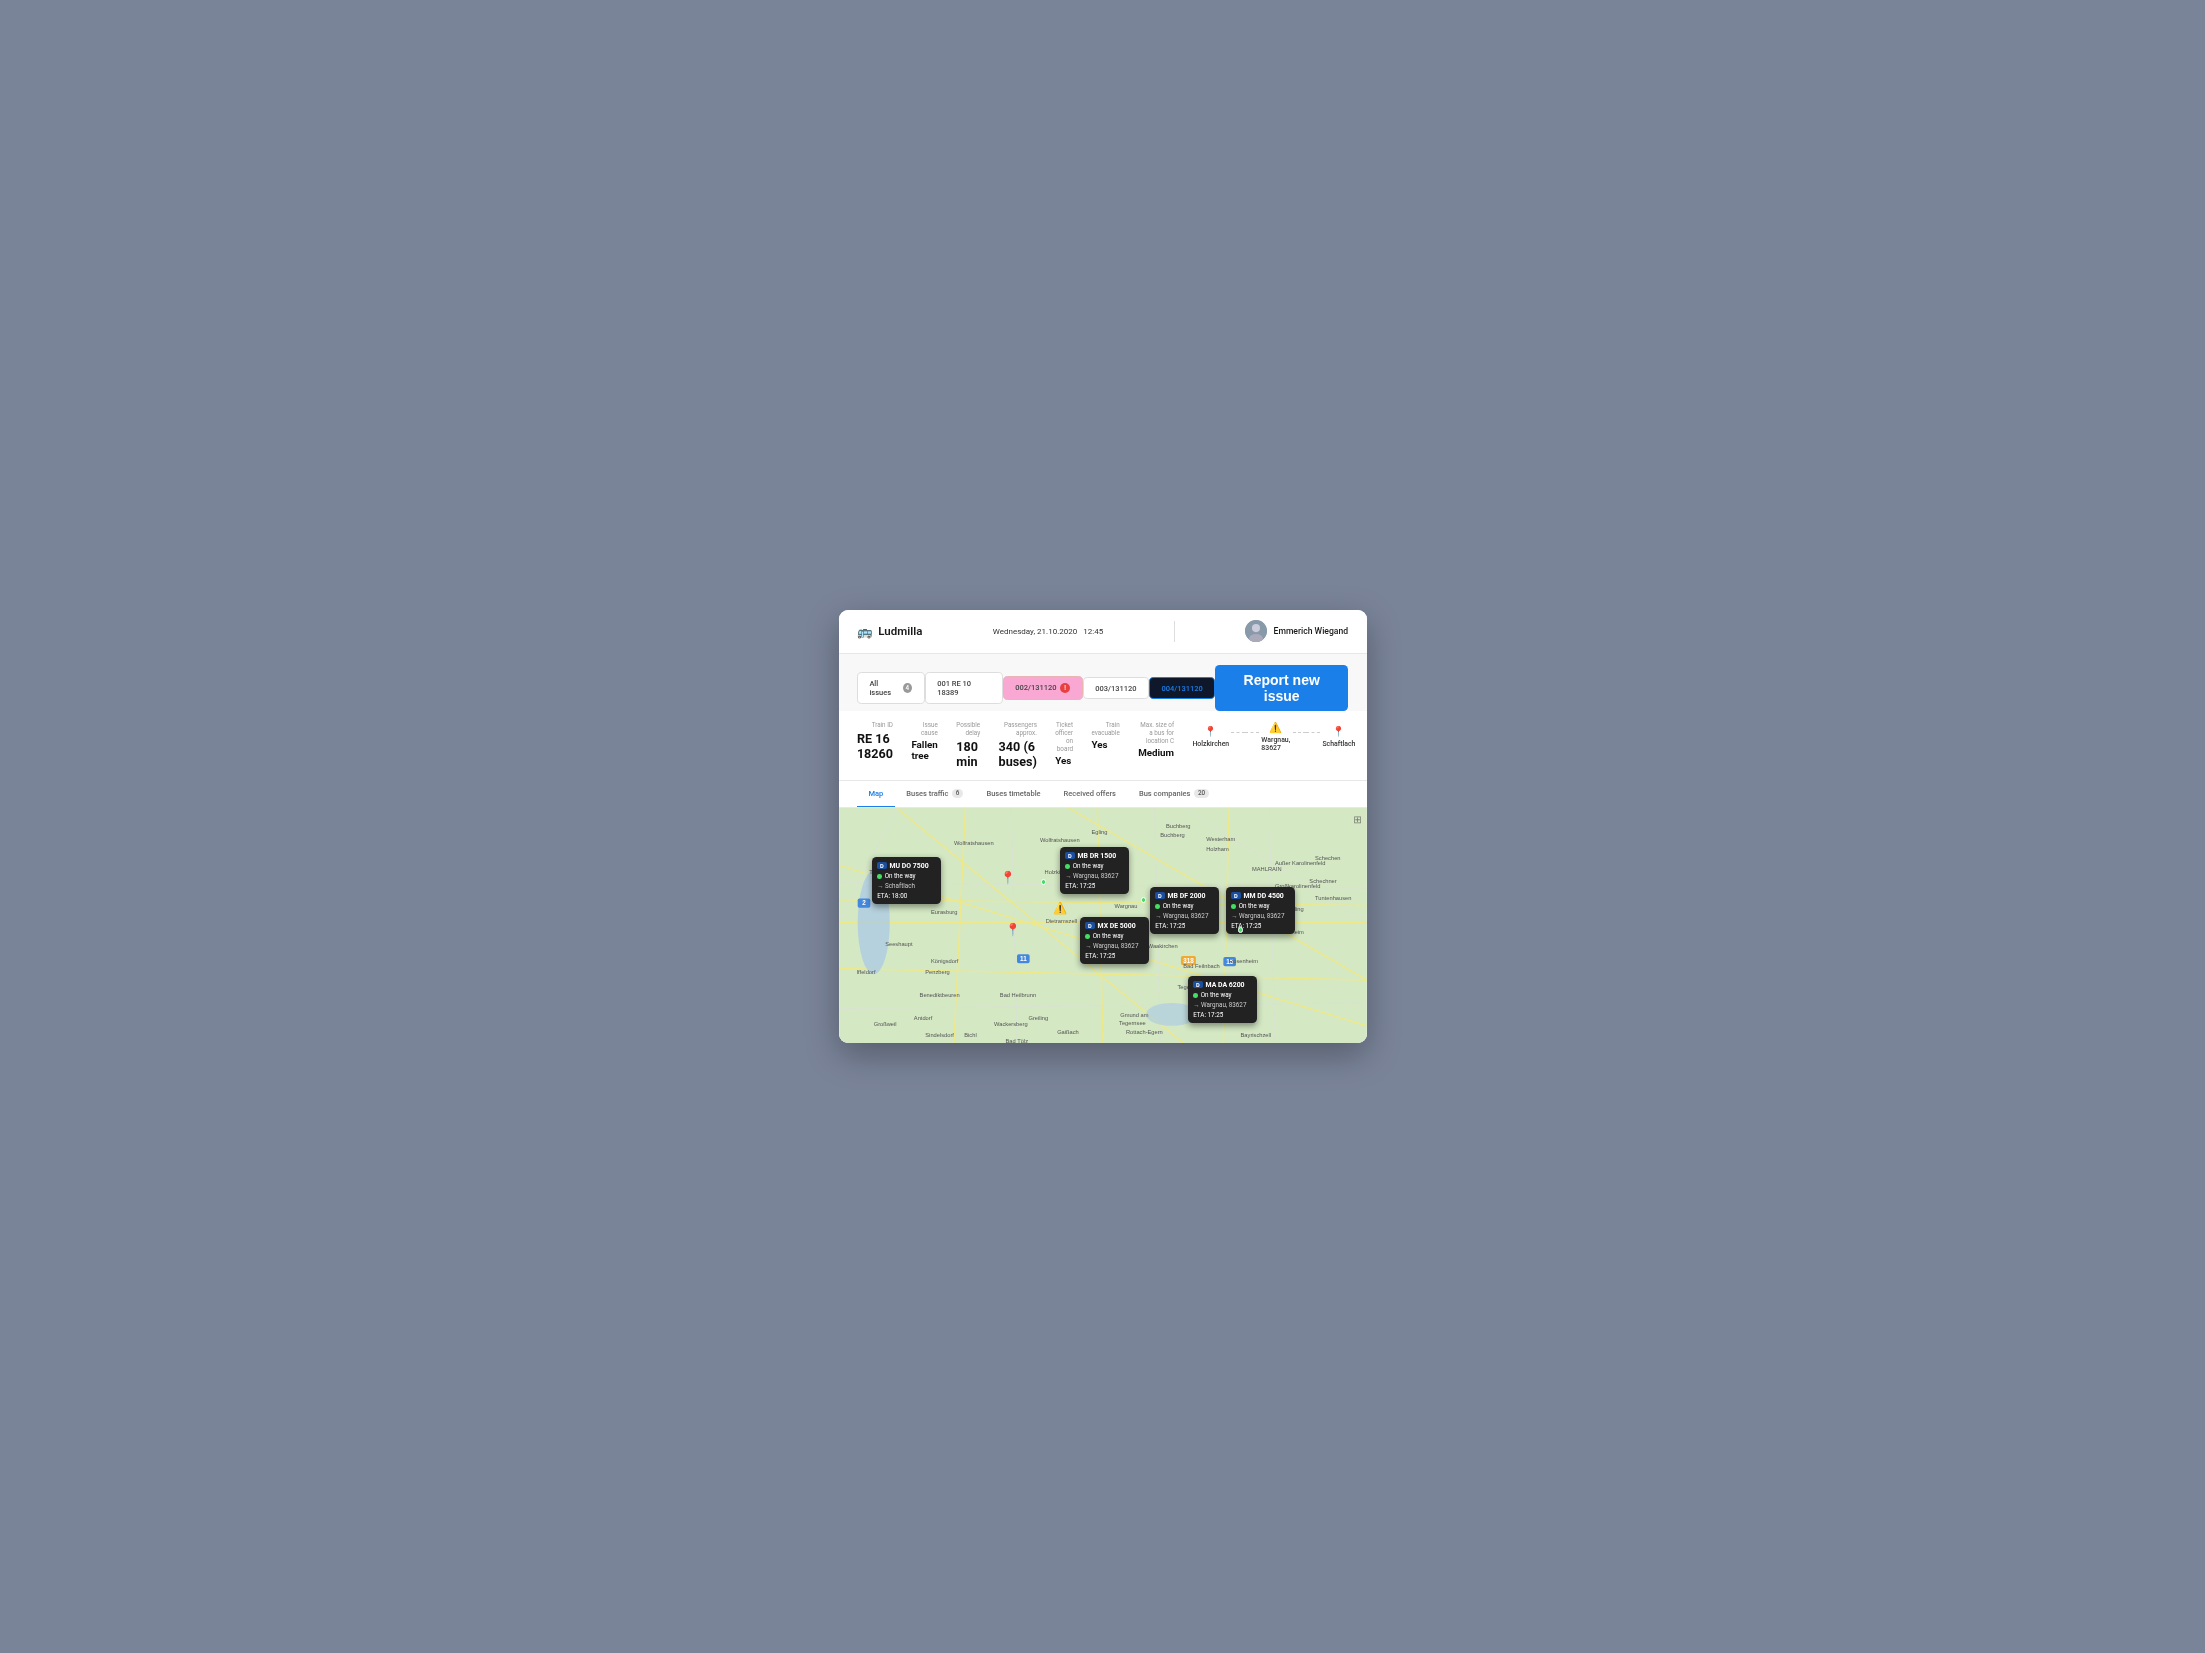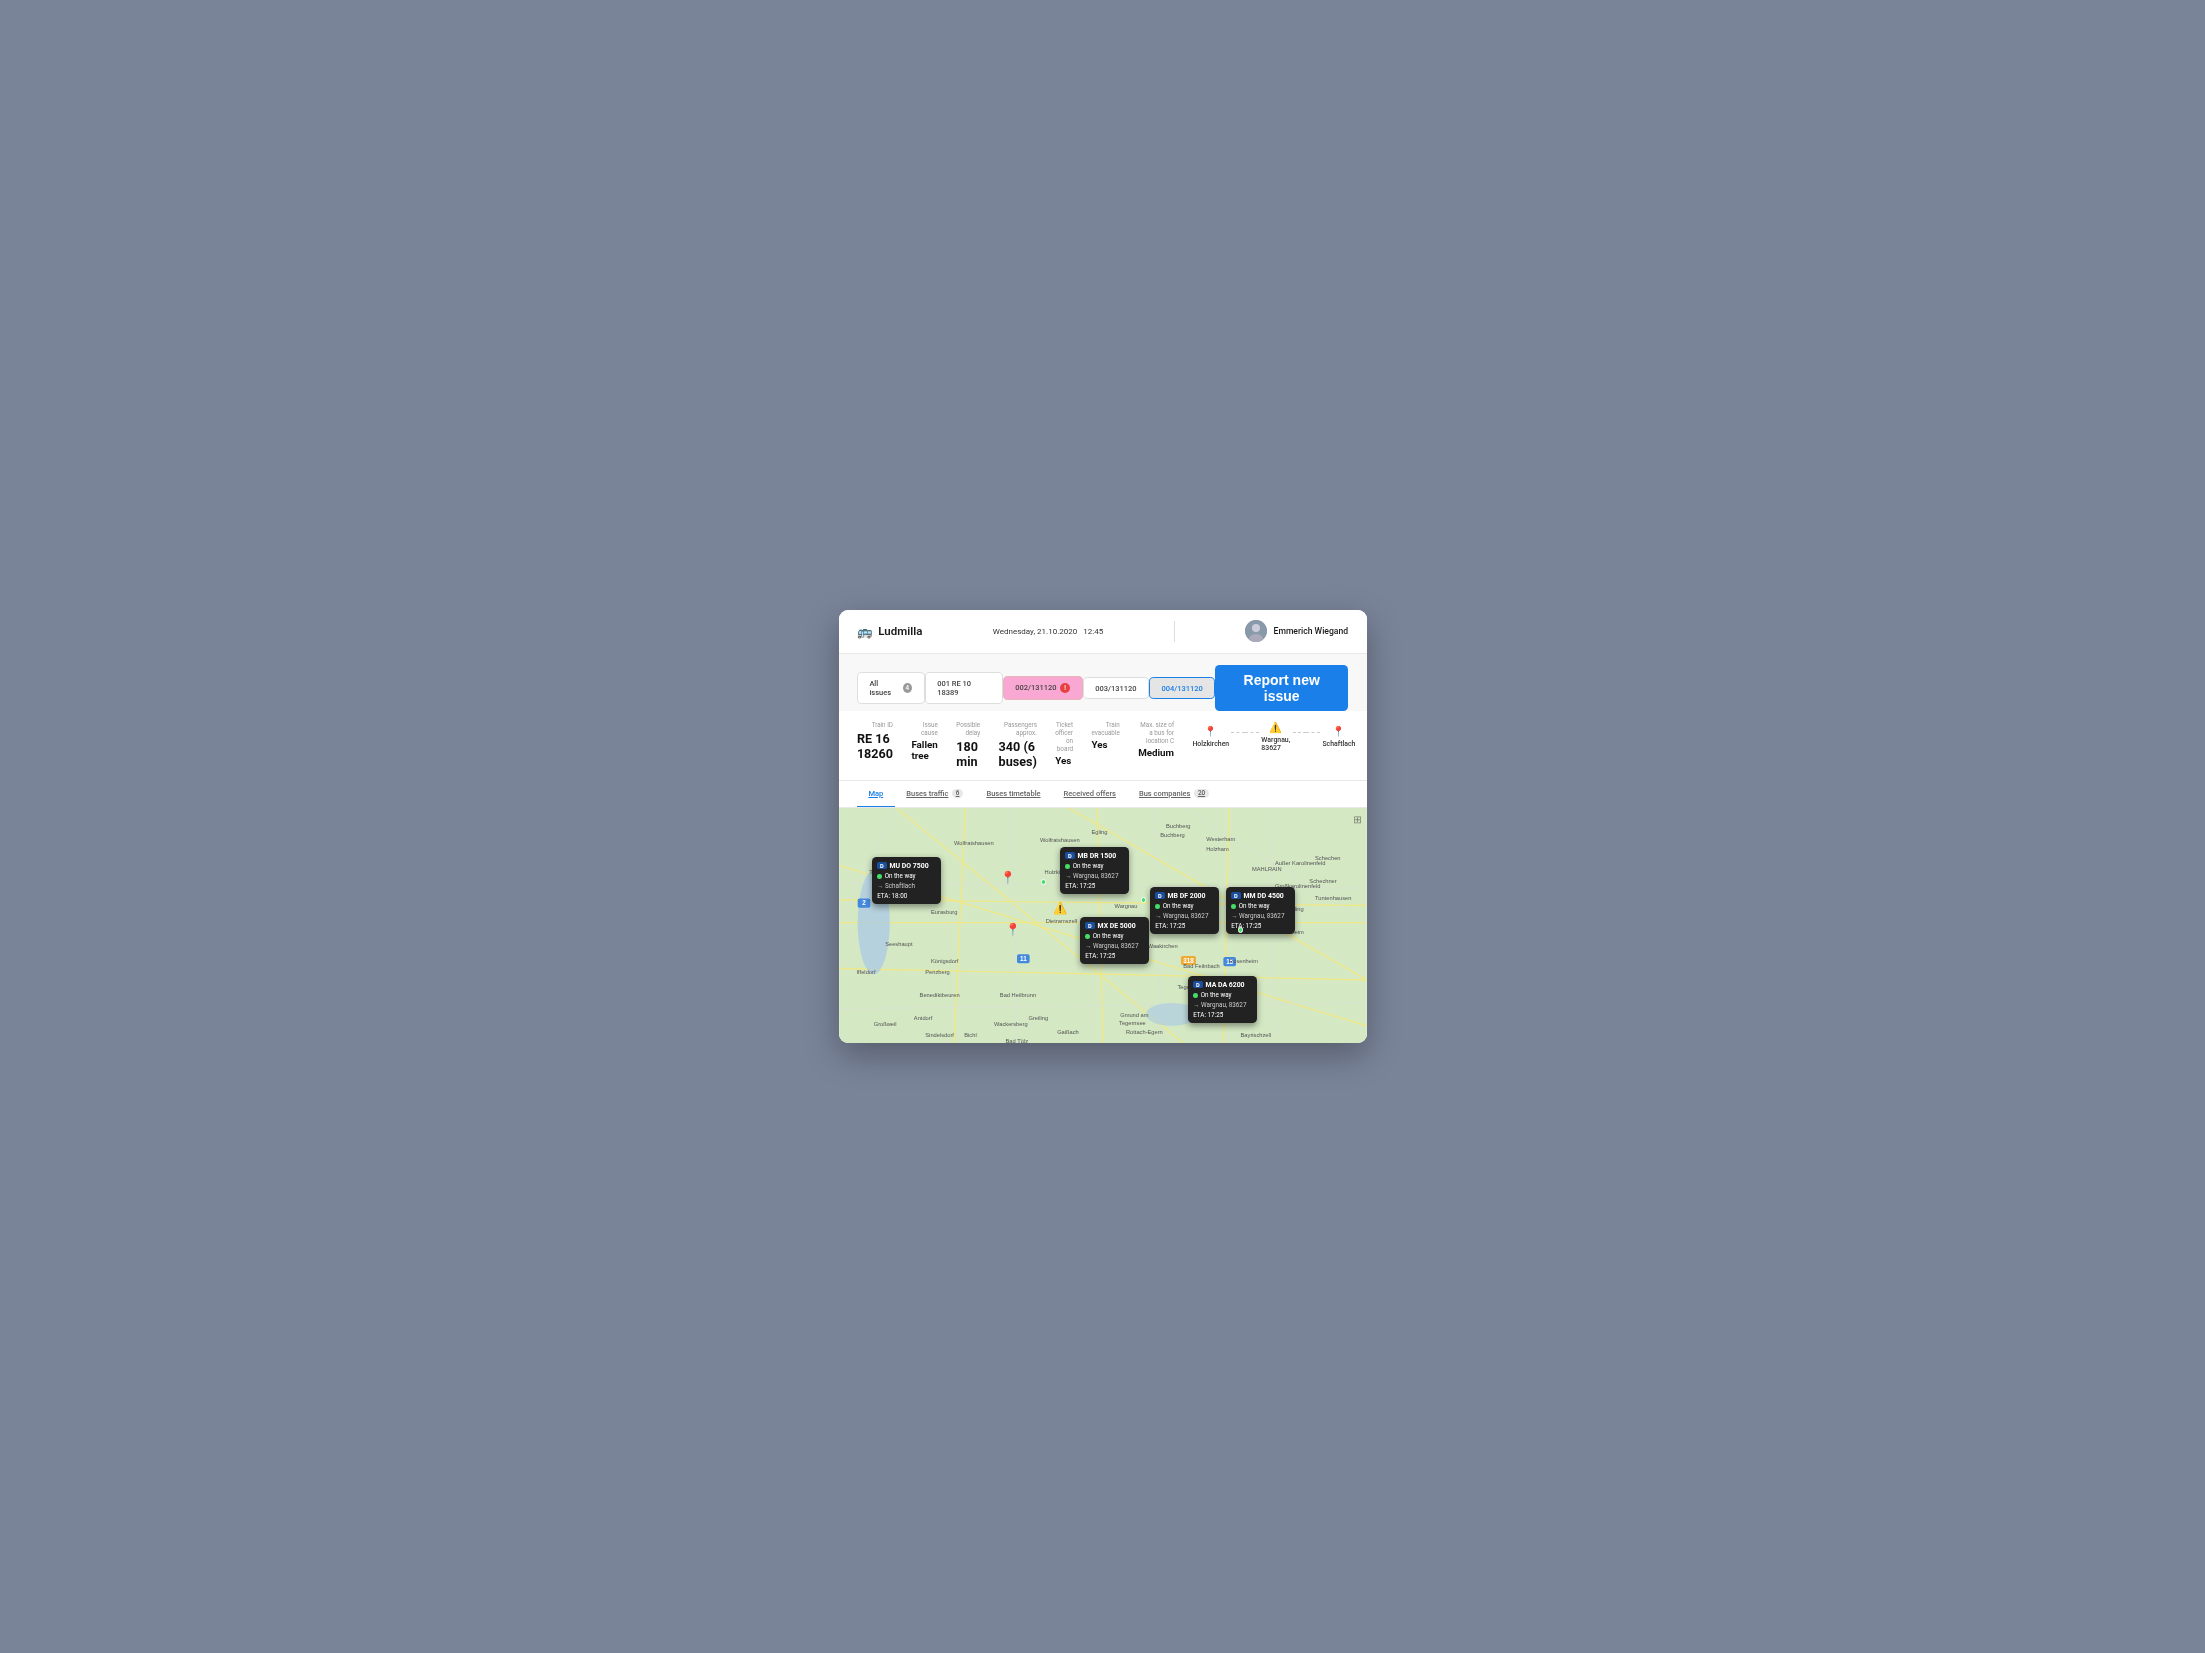--- a/index.html
+++ b/index.html
@@ -92,21 +92,21 @@
       background: #fff;
       color: #444;
       display: flex;
       align-items: center;
       gap: 3.4px;
       position: relative;
     }
     .tab.active-blue {
       color: #1a7fe8;
       border-color: #1a7fe8;
-      background: #e5e5e5;
+      background: #0f172a;
     }
     .tab.alert {
       border-color: #e8b4b4;
       background: #f9a8d4;
     }
     .tab-badge {
       background: #e84040;
       color: #fff;
       border-radius: 50%;
       width: 10.3px;
@@ -214,21 +214,20 @@
     .sub-tab {
       padding: 8px 11.5px;
       font-size: 7.5px;
       color: #666;
       cursor: pointer;
       border-bottom: 1.7px solid transparent;
       display: flex;
       align-items: flex-end;
       gap: 3.4px;
       font-weight: 500;
-      text-decoration: underline;
     }
     .sub-tab.active {
       color: #1a7fe8;
       border-bottom: 1.7px solid #1a7fe8;
     }
     .sub-tab-count {
       background: #e8e8e8;
       color: #555;
       border-radius: 5.7px;
       padding: 0.6px 4px;

